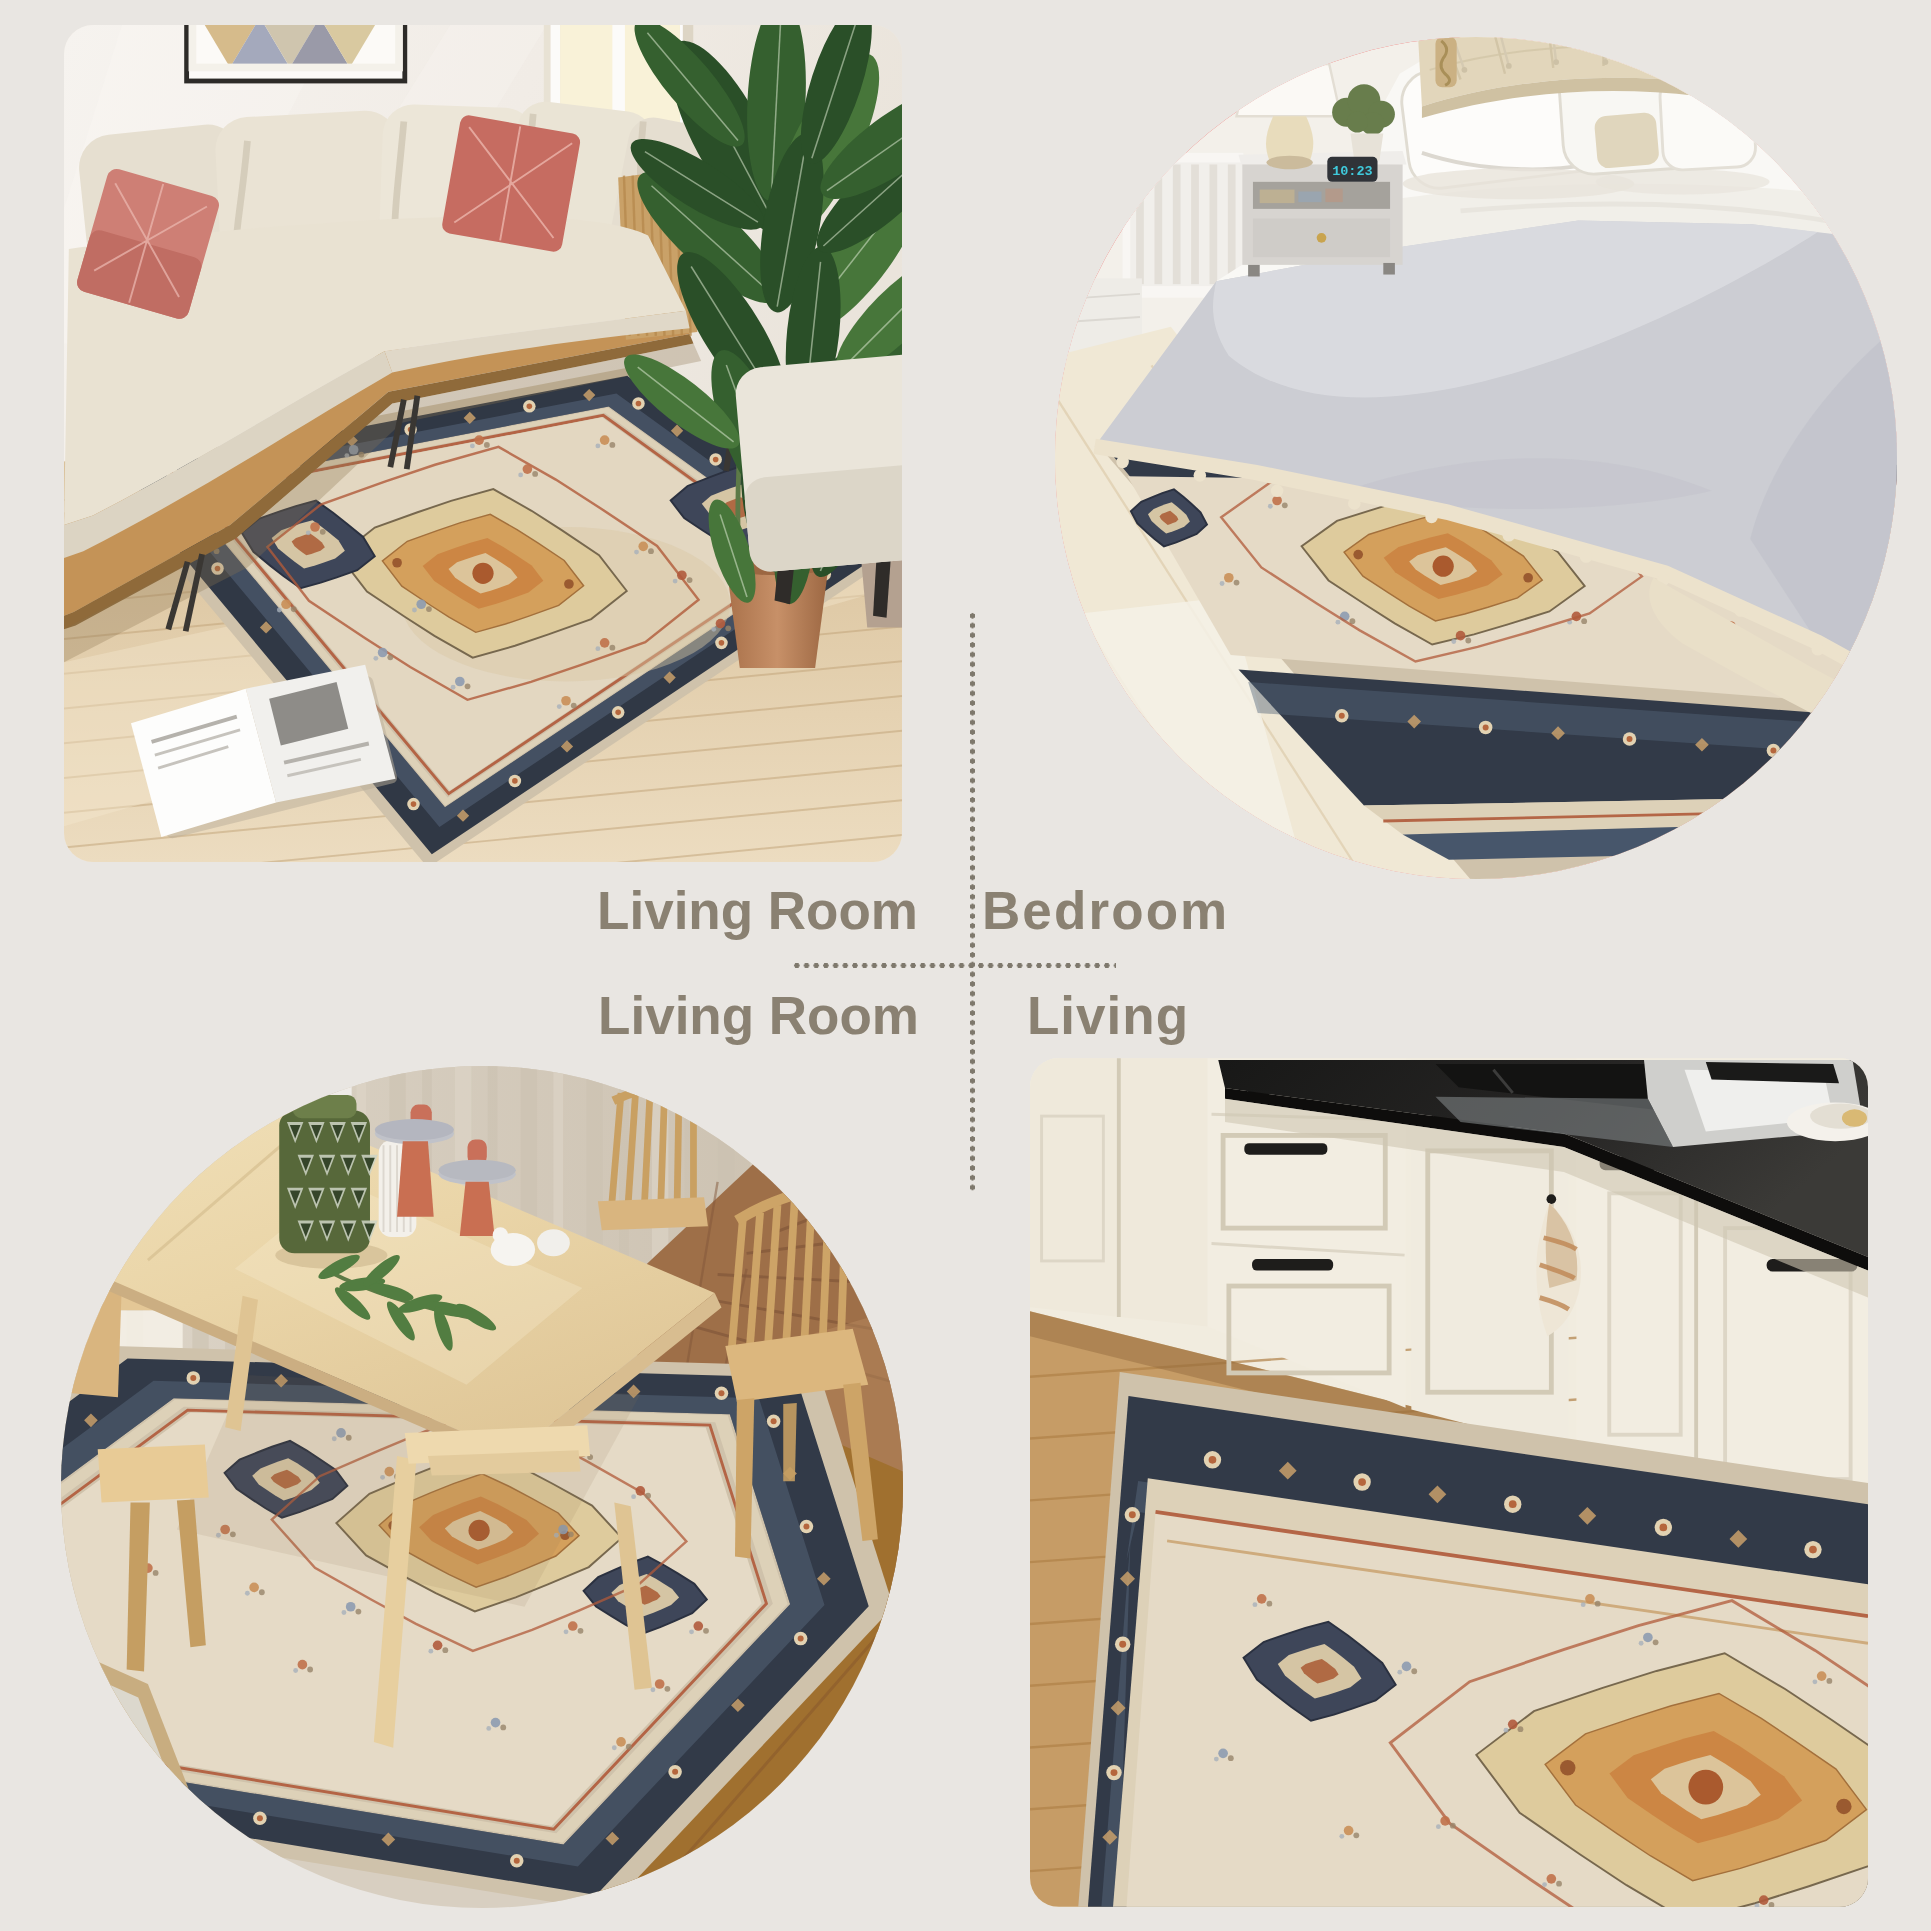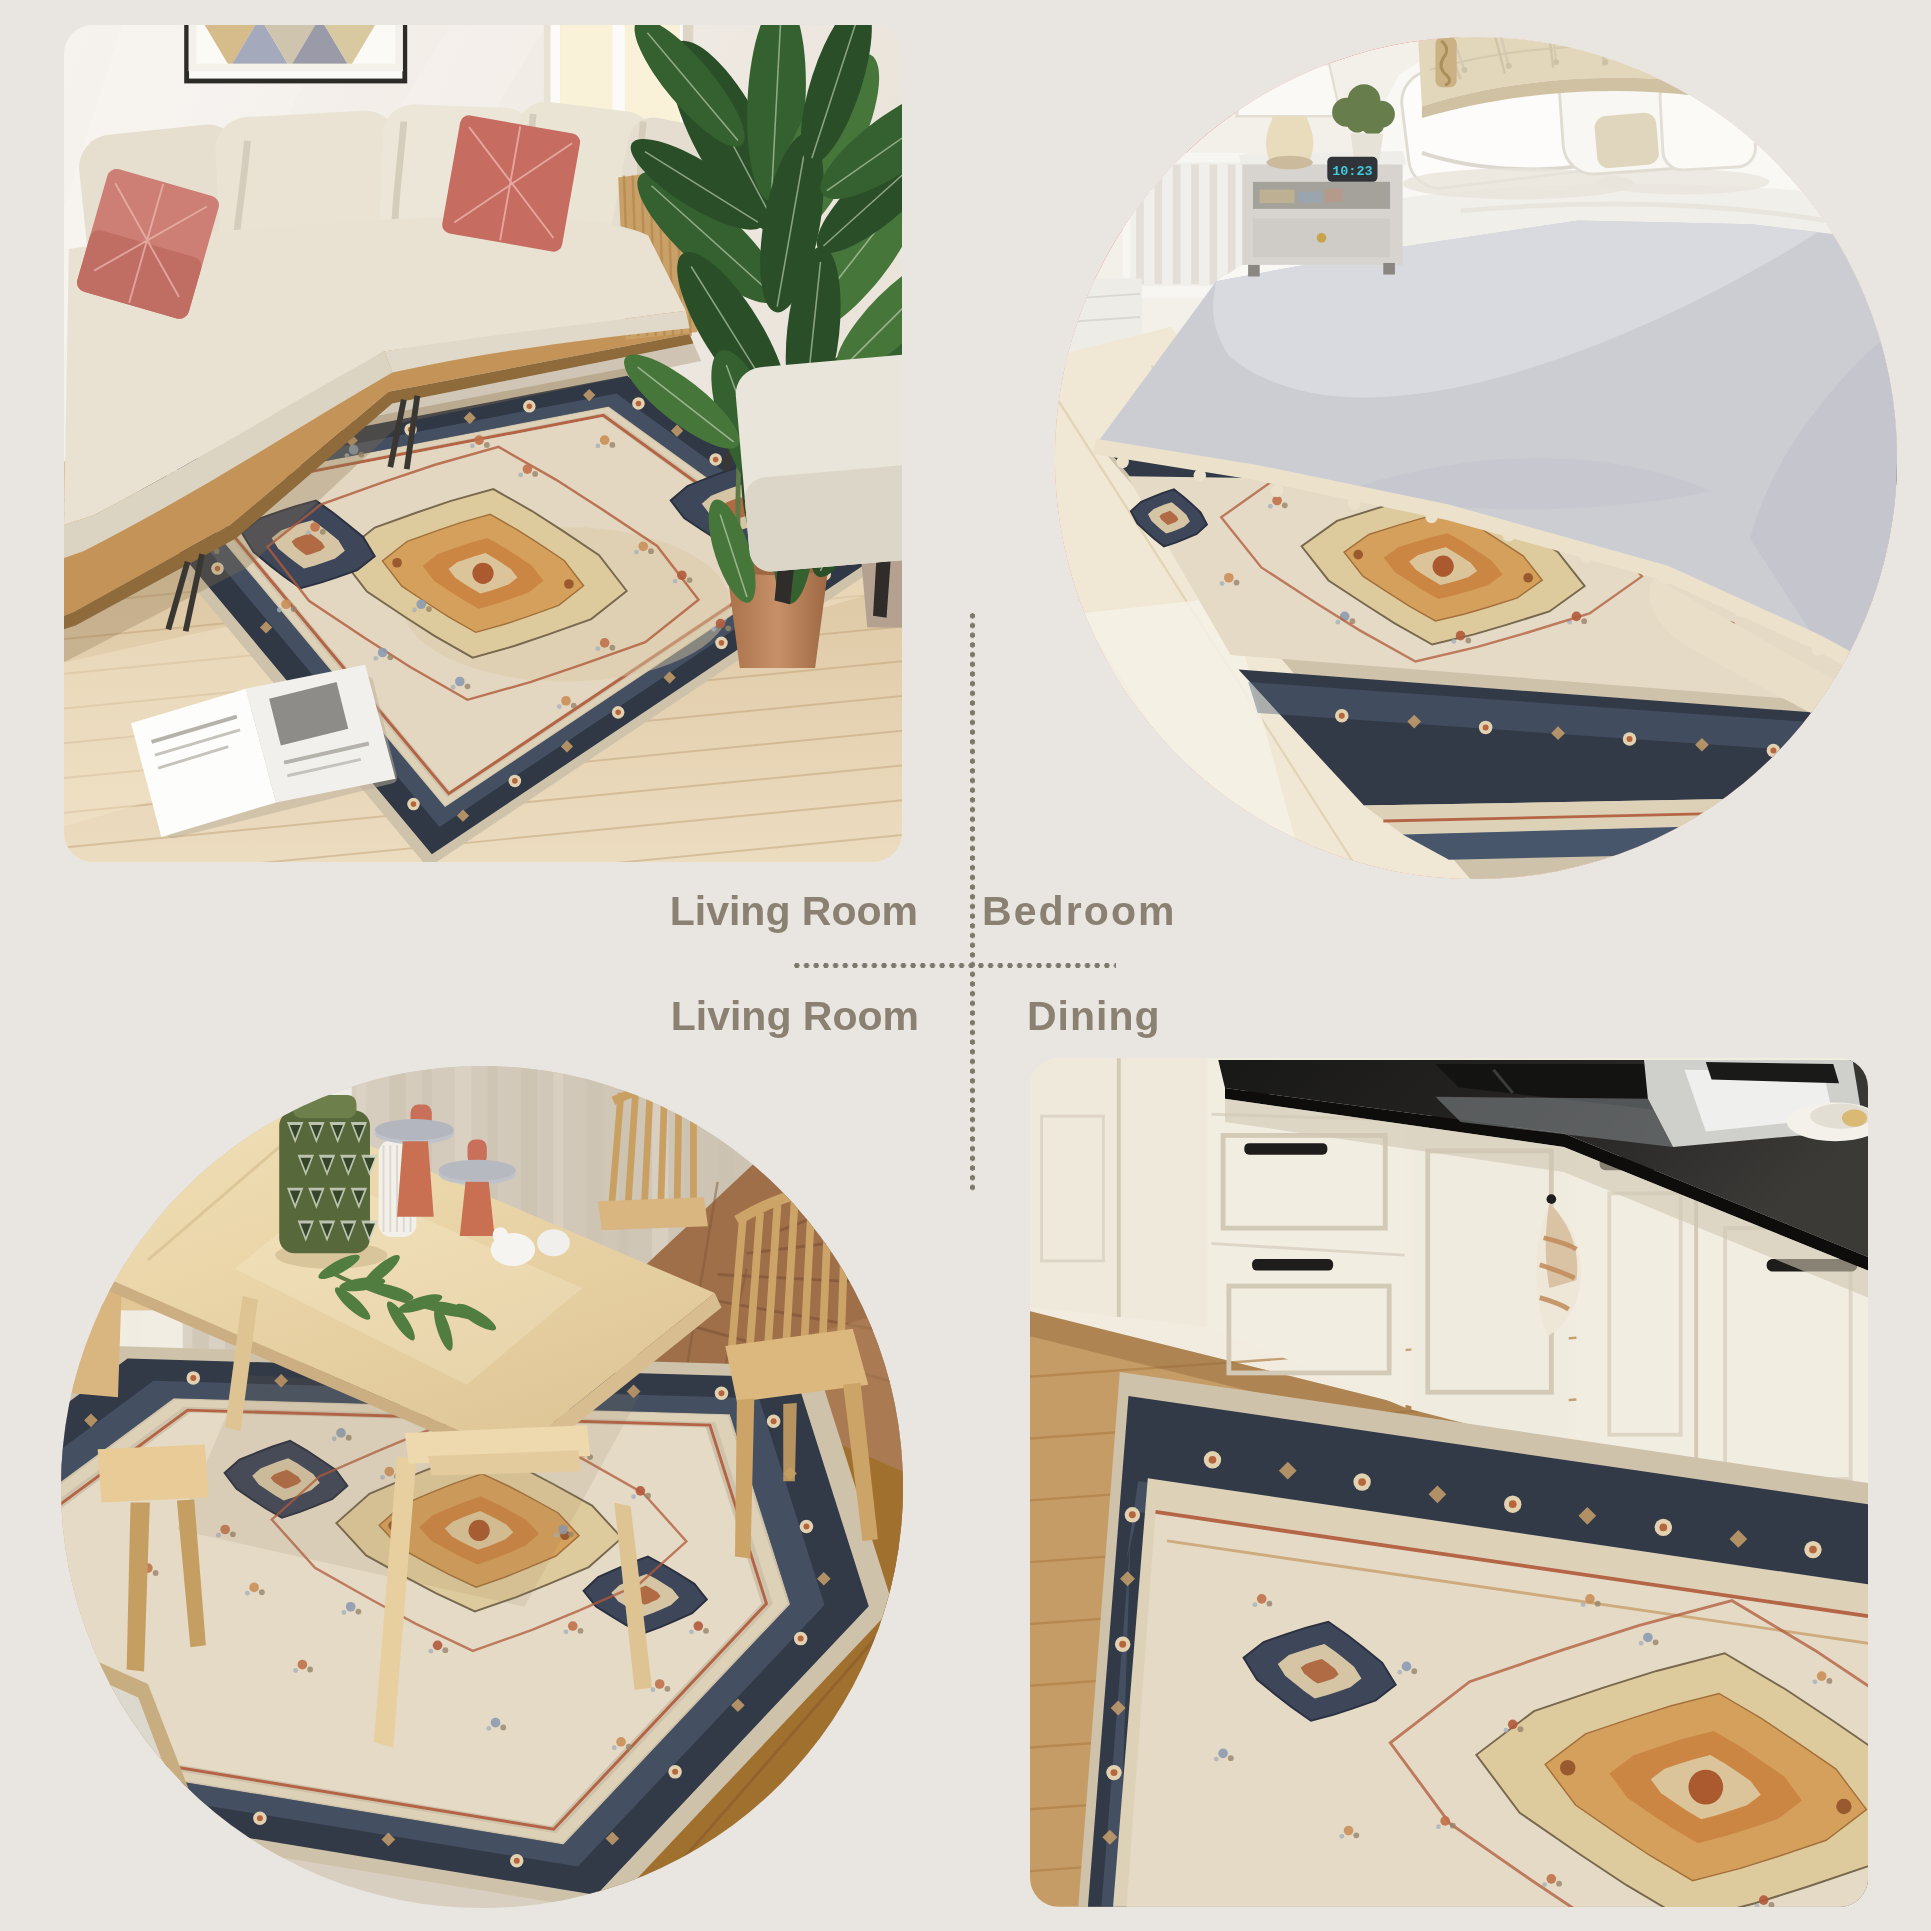--- a/index.html
+++ b/index.html
@@ -3,21 +3,21 @@
 <meta charset="utf-8">
 <style>
   html,body{margin:0;padding:0;}
   body{width:1931px;height:1931px;background:#e9e6e2;position:relative;overflow:hidden;
        font-family:"Liberation Sans", sans-serif;}
   .ph{position:absolute;overflow:hidden;}
   #lr{left:64px;top:25px;width:838px;height:837px;border-radius:29px;background:#efeae2;}
   #bd{left:1055px;top:37px;width:842px;height:842px;border-radius:50%;background:#ef4444;}
   #dn{left:61px;top:1066px;width:842px;height:842px;border-radius:50%;background:#d8cfc1;}
   #kt{left:1030px;top:1058px;width:838px;height:849px;border-radius:29px;background:#f0ebdf;}
-  .lab{position:absolute;font-weight:bold;color:#8a8172;font-size:41px;line-height:58px;white-space:nowrap;}
+  .lab{position:absolute;font-weight:bold;color:#8a8172;font-size:53px;line-height:58px;white-space:nowrap;}
   .vdots{position:absolute;left:969px;top:611px;width:6.8px;height:583px;
     background-image:radial-gradient(circle at 50% 50%, #7e786c 2.4px, rgba(0,0,0,0) 2.8px);
     background-size:6.8px 9.7px;background-repeat:repeat-y;}
   .hdots{position:absolute;left:792px;top:962px;width:324px;height:6.8px;
     background-image:radial-gradient(circle at 50% 50%, #7e786c 2.4px, rgba(0,0,0,0) 2.8px);
     background-size:9.7px 6.8px;background-repeat:repeat-x;}
   svg{display:block;}
 </style>
 </head>
 <body>
@@ -873,17 +873,17 @@
 <circle cx="193" cy="726" r="2.5" fill="#a8b0ba" opacity="0.8"></circle>
 <circle cx="580" cy="560" r="5" fill="#c98f58" opacity="0.9"></circle>
 <circle cx="588" cy="565" r="3" fill="#97856a" opacity="0.8"></circle>
 <circle cx="573" cy="566" r="2.5" fill="#a8b0ba" opacity="0.8"></circle>
     </svg>
   </div>
 
   <div class="lab" id="t1" style="right:1013px;top:882px;">Living Room</div>
   <div class="lab" id="t2" style="left:982px;top:882px;letter-spacing:2.1px;">Bedroom</div>
   <div class="lab" id="t3" style="right:1012px;top:987px;">Living Room</div>
-  <div class="lab" id="t4" style="left:1027px;top:987px;letter-spacing:1px;">Dining</div>
+  <div class="lab" id="t4" style="left:1027px;top:987px;letter-spacing:1px;">Living</div>
 
   <div class="vdots"></div>
   <div class="hdots"></div>
 
 
 </body></html>

